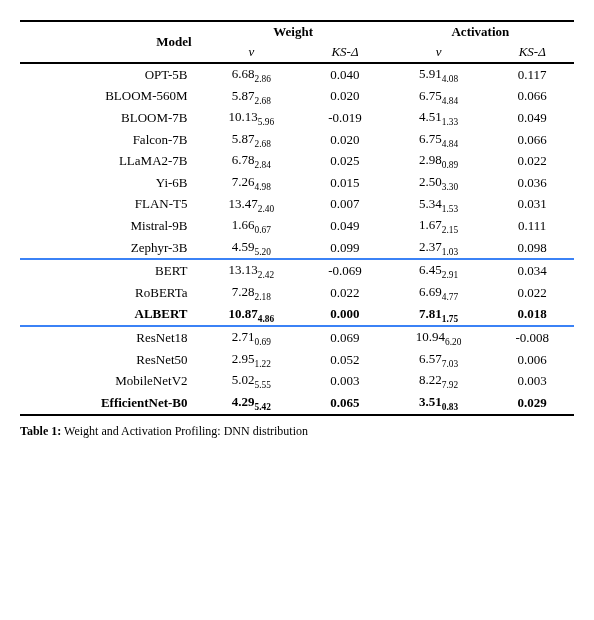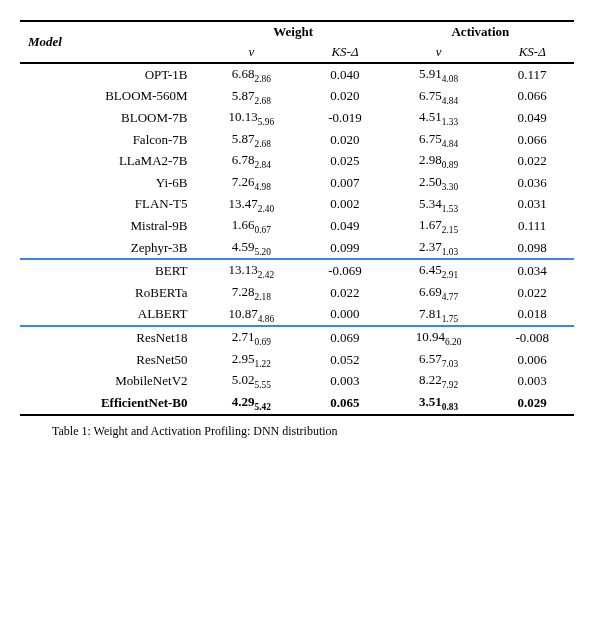--- a/index.html
+++ b/index.html
@@ -44,44 +44,43 @@
       font-weight: normal;
       font-style: italic;
     }
     .caption {
       font-size: 12px;
       text-align: left;
       margin-top: 6px;
       color: #000;
     }
     .caption b {
-      font-weight: normal;
-      margin-left: 32px;
+      font-weight: bold;
     }
   </style>
 </head>
 <body>
 
 <table>
   <thead>
     <tr class="border-top-thick border-bottom-thin" id="header-row-1" style="border-top: 2px solid rgb(0, 0, 0); border-bottom: none;">
-      <th rowspan="2" style="text-align:left;font-style:italic;">Model</th>
+      <th rowspan="2" style="text-align:right;">Model</th>
       <th colspan="2">Weight</th>
       <th colspan="2">Activation</th>
     </tr>
     <tr class="border-bottom-thin sub-header" id="header-row-2" style="border-bottom: 1px solid rgb(0, 0, 0);">
       <th><i>ν</i></th>
       <th>KS-Δ</th>
       <th><i>ν</i></th>
       <th>KS-Δ</th>
     </tr>
   </thead>
   <tbody id="table-body">
   <tr class="border-top-thin" style="border-top: 2px solid rgb(0, 0, 0);">
-        <td class="model-col">OPT-1B</td>
+        <td class="model-col">OPT-5B</td>
         <td>6.68<sub style="font-size:0.72em">2.86</sub></td>
         <td>0.040</td>
         <td>5.91<sub style="font-size:0.72em">4.08</sub></td>
         <td>0.117</td>
       </tr>
       <tr>
         <td class="model-col">BLOOM-560M</td>
         <td>5.87<sub style="font-size:0.72em">2.68</sub></td>
         <td>0.020</td>
         <td>6.75<sub style="font-size:0.72em">4.84</sub></td>
@@ -104,28 +103,28 @@
       <tr>
         <td class="model-col">LLaMA2-7B</td>
         <td>6.78<sub style="font-size:0.72em">2.84</sub></td>
         <td>0.025</td>
         <td>2.98<sub style="font-size:0.72em">0.89</sub></td>
         <td>0.022</td>
       </tr>
       <tr>
         <td class="model-col">Yi-6B</td>
         <td>7.26<sub style="font-size:0.72em">4.98</sub></td>
-        <td>0.007</td>
+        <td>0.015</td>
         <td>2.50<sub style="font-size:0.72em">3.30</sub></td>
         <td>0.036</td>
       </tr>
       <tr>
         <td class="model-col">FLAN-T5</td>
         <td>13.47<sub style="font-size:0.72em">2.40</sub></td>
-        <td>0.002</td>
+        <td>0.007</td>
         <td>5.34<sub style="font-size:0.72em">1.53</sub></td>
         <td>0.031</td>
       </tr>
       <tr>
         <td class="model-col">Mistral-9B</td>
         <td>1.66<sub style="font-size:0.72em">0.67</sub></td>
         <td>0.049</td>
         <td>1.67<sub style="font-size:0.72em">2.15</sub></td>
         <td>0.111</td>
       </tr>
@@ -143,21 +142,21 @@
         <td>6.45<sub style="font-size:0.72em">2.91</sub></td>
         <td>0.034</td>
       </tr>
       <tr>
         <td class="model-col">RoBERTa</td>
         <td>7.28<sub style="font-size:0.72em">2.18</sub></td>
         <td>0.022</td>
         <td>6.69<sub style="font-size:0.72em">4.77</sub></td>
         <td>0.022</td>
       </tr>
-      <tr style="border-bottom: 1px solid rgb(0, 0, 0);">
+      <tr style="border-bottom: 1px solid rgb(0, 0, 0); font-weight: bold;">
         <td class="model-col">ALBERT</td>
         <td>10.87<sub style="font-size:0.72em">4.86</sub></td>
         <td>0.000</td>
         <td>7.81<sub style="font-size:0.72em">1.75</sub></td>
         <td>0.018</td>
       </tr>
       <tr class="border-top-thin">
         <td class="model-col">ResNet18</td>
         <td>2.71<sub style="font-size:0.72em">0.69</sub></td>
         <td>0.069</td>

